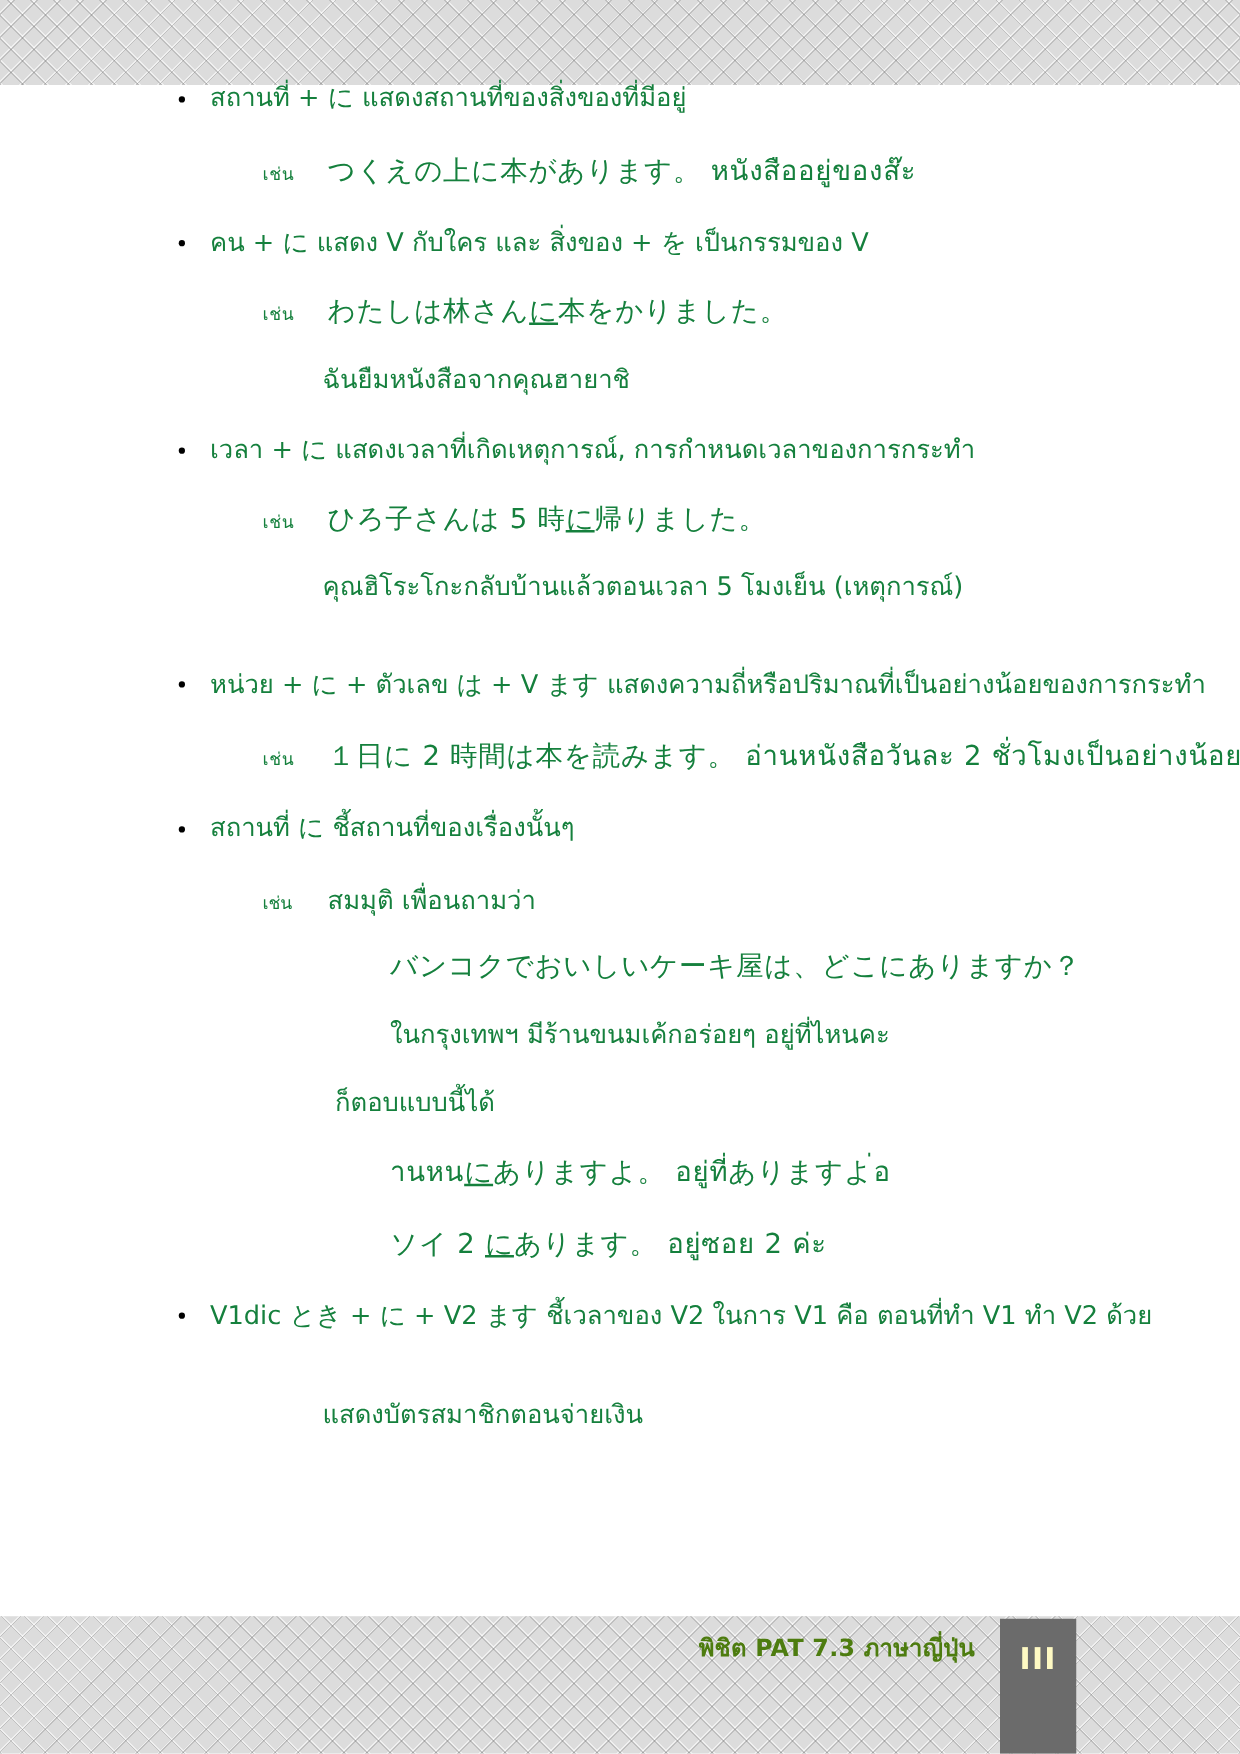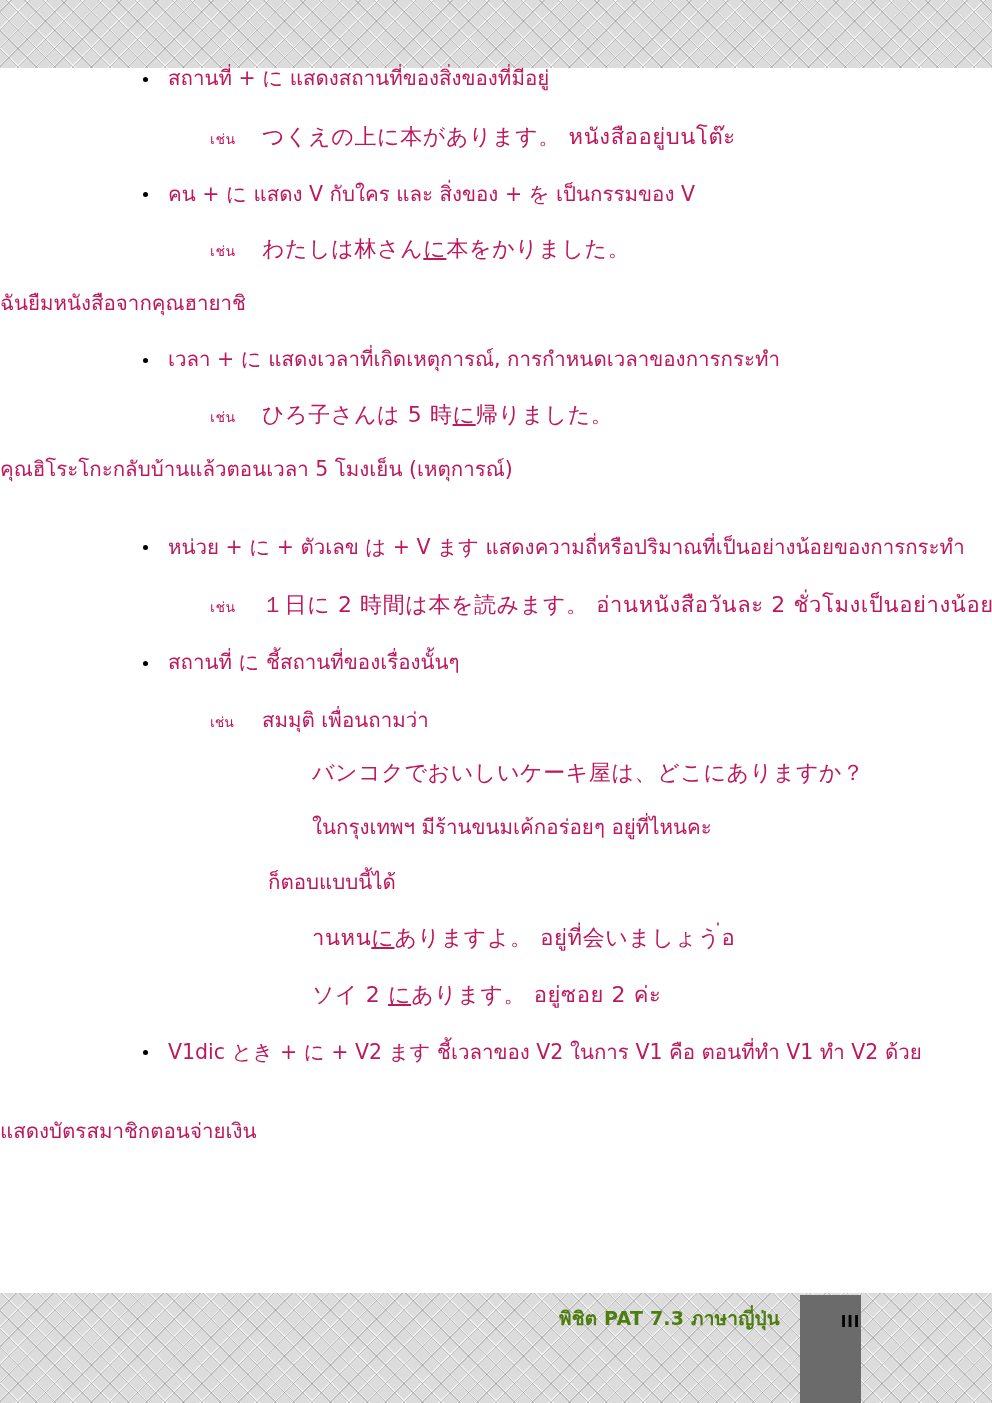--- a/index.html
+++ b/index.html
@@ -79,26 +79,25 @@
     width: 61px;
     height: 108px;
     background: #6b6b6b;
   }
   .page-num-box .num {
     position: absolute;
     top: 18px;
     left: 0;
     width: 61px;
     text-align: center;
-    color: #000000;
-    font-size: 15px;
+    color: #fef9c3;
+    font-size: 24px;
     font-weight: bold;
     letter-spacing: 1px;
     font-family: "DejaVu Sans", "Liberation Sans", sans-serif;
-    padding-left: 20px;
   }
 
   
   .content {
     position: absolute;
     left: 0;
     top: 68px;
     width: 992px;
     height: 1225px;
     padding: 0;
@@ -113,31 +112,31 @@
   .bullet-dot {
     position: absolute;
     left: 143px;
     top: 0.55em;
     width: 5px;
     height: 5px;
     background: #000;
     border-radius: 50%;
   }
   .line {
-    color: #be185d;
+    color: #15803d;
     font-size: 20.5px;
     white-space: nowrap;
     font-family: "DejaVu Sans", "Liberation Sans", sans-serif;
   }
   .line-jp {
     font-size: 22px;
     letter-spacing: 0.6px;
   }
   .indent-eg   { padding-left: 210px; }
-  .indent-tr   { }
+  .indent-tr   { padding-left: 258px; }
   .indent-deep { padding-left: 312px; }
   .indent-mid  { padding-left: 268px; }
 
   .eg-label {
     display: inline-block;
     min-width: 52px;
     font-size: 14px;
   }
   .u { text-decoration: underline; text-underline-offset: 2px; }
 
@@ -147,21 +146,21 @@
 </head>
 <body>
 
 <div class="page">
 
   <div class="band band-top"></div>
 
   <div class="content" id="content-root">
       <div class="bullet-row"><span class="bullet-dot"></span><span class="line">สถานที่ + に  แสดงสถานที่ของสิ่งของที่มีอยู่</span></div>
       <div class="sp-2"></div>
-      <div class="line indent-eg line-jp"><span class="eg-label">เช่น</span><span>つくえの上に本があります。</span><span> หนังสืออยู่บนโต๊ะ</span></div>
+      <div class="line indent-eg line-jp"><span class="eg-label">เช่น</span><span>つくえの上に本があります。</span><span> หนังสืออยู่ของส๊ะ</span></div>
       <div class="sp-2"></div>
       <div class="bullet-row"><span class="bullet-dot"></span><span class="line">คน + に  แสดง V กับใคร  และ  สิ่งของ + を  เป็นกรรมของ V</span></div>
       <div class="sp-2"></div>
       <div class="line indent-eg line-jp"><span class="eg-label">เช่น</span><span>わたしは林さん</span><span class="u">に</span><span>本をかりました。</span></div>
       <div class="sp-1"></div>
       <div class="line indent-tr"><span>ฉันยืมหนังสือจากคุณฮายาชิ</span></div>
       <div class="sp-2"></div>
       <div class="bullet-row"><span class="bullet-dot"></span><span class="line">เวลา + に  แสดงเวลาที่เกิดเหตุการณ์, การกำหนดเวลาของการกระทำ</span></div>
       <div class="sp-2"></div>
       <div class="line indent-eg line-jp"><span class="eg-label">เช่น</span><span>ひろ子さんは 5 時</span><span class="u">に</span><span>帰りました。</span></div>
@@ -176,21 +175,21 @@
       <div class="bullet-row"><span class="bullet-dot"></span><span class="line">สถานที่ に  ชี้สถานที่ของเรื่องนั้นๆ</span></div>
       <div class="sp-2"></div>
       <div class="line indent-eg"><span class="eg-label">เช่น</span><span>สมมุติ เพื่อนถามว่า</span></div>
       <div class="sp-1"></div>
       <div class="line indent-deep line-jp"><span>バンコクでおいしいケーキ屋は、どこにありますか？</span></div>
       <div class="sp-1"></div>
       <div class="line indent-deep"><span>ในกรุงเทพฯ มีร้านขนมเค้กอร่อยๆ อยู่ที่ไหนคะ</span></div>
       <div class="sp-1"></div>
       <div class="line indent-mid"><span>ก็ตอบแบบนี้ได้</span></div>
       <div class="sp-1"></div>
-      <div class="line indent-deep line-jp"><span>านหน</span><span class="u">に</span><span>ありますよ。</span><span> อยู่ที่会いましょう่อ</span></div>
+      <div class="line indent-deep line-jp"><span>านหน</span><span class="u">に</span><span>ありますよ。</span><span> อยู่ที่ありますよ่อ</span></div>
       <div class="sp-1"></div>
       <div class="line indent-deep line-jp"><span>ソイ 2 </span><span class="u">に</span><span>あります。</span><span> อยู่ซอย 2 ค่ะ</span></div>
       <div class="sp-2"></div>
       <div class="bullet-row"><span class="bullet-dot"></span><span class="line">V1dic とき + に + V2 ます  ชี้เวลาของ V2 ในการ V1 คือ ตอนที่ทำ V1 ทำ V2 ด้วย</span></div>
       <div class="sp-2"></div>
       <div class="sp-1"></div>
       <div class="line indent-tr"><span>แสดงบัตรสมาชิกตอนจ่ายเงิน</span></div>
     </div>
 
   <div class="band band-bottom"></div>

